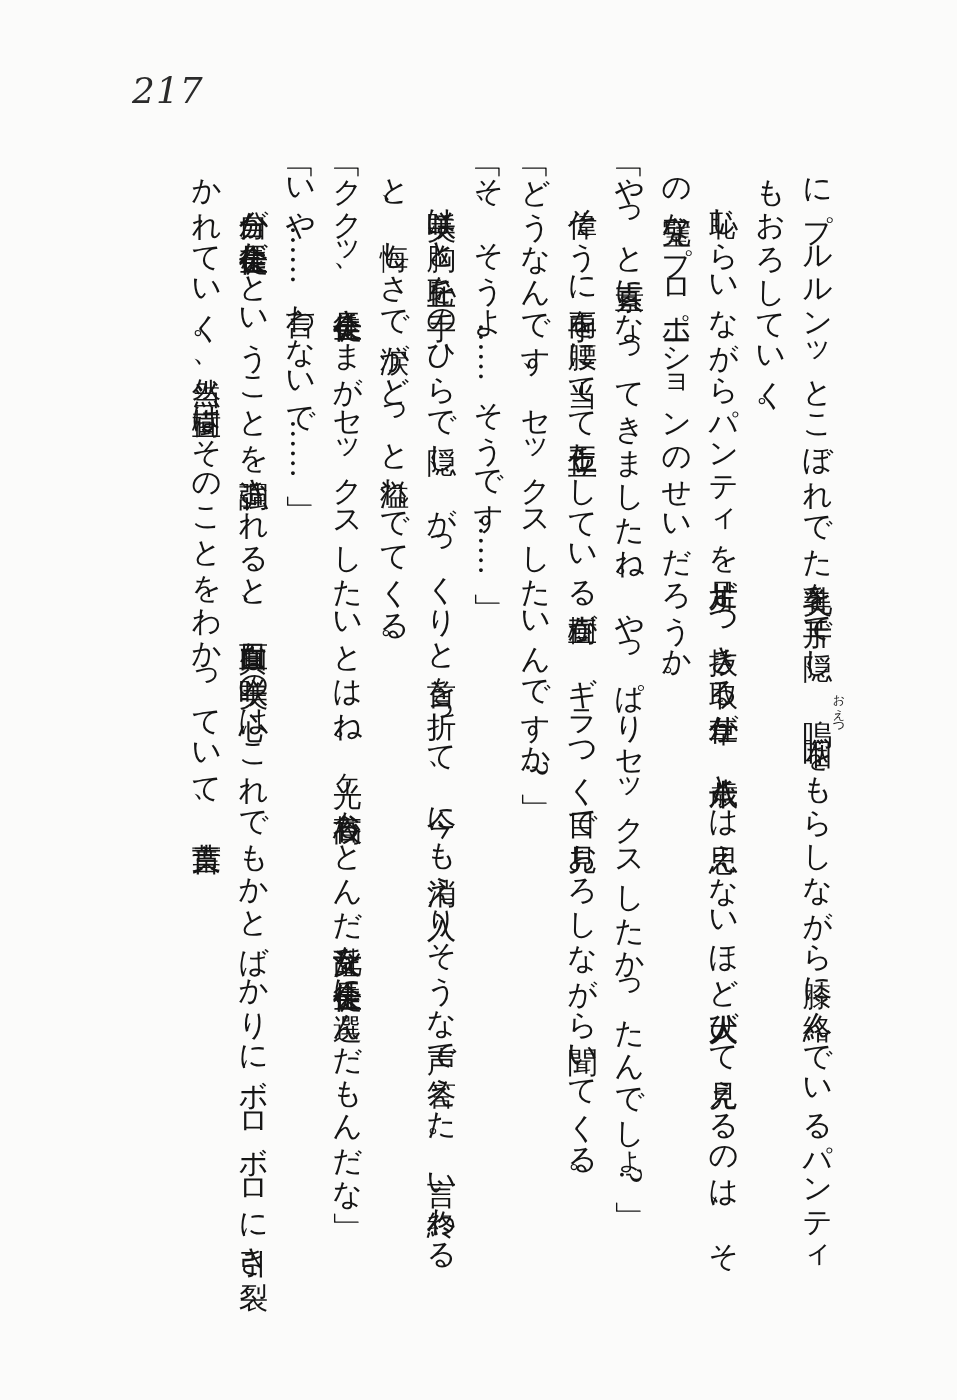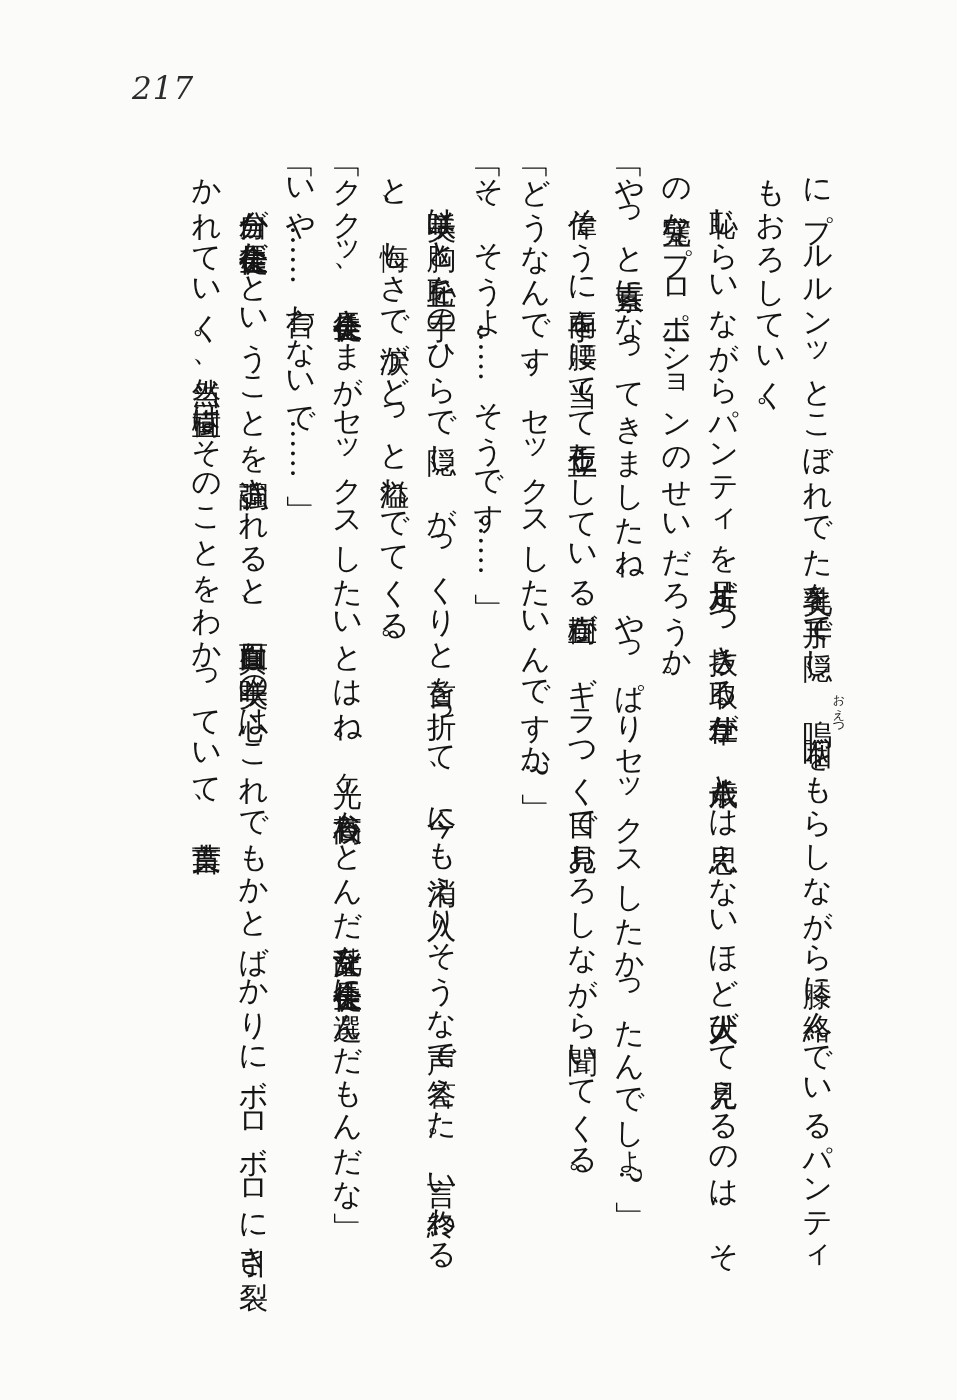--- a/index.html
+++ b/index.html
@@ -15,21 +15,21 @@
     overflow: hidden;
   }
   .page {
     position: absolute;
     inset: 0;
   }
   .page-number {
     position: absolute;
     top: 70px;
     left: 132px;
-    font-size: 31px;
+    font-size: 36px;
     font-style: italic;
     color: #2b2b2b;
     letter-spacing: 1px;
   }
   .text-block {
     position: absolute;
     top: 158px;
     right: 112px;
     width: 752px;
     height: 1124px;

